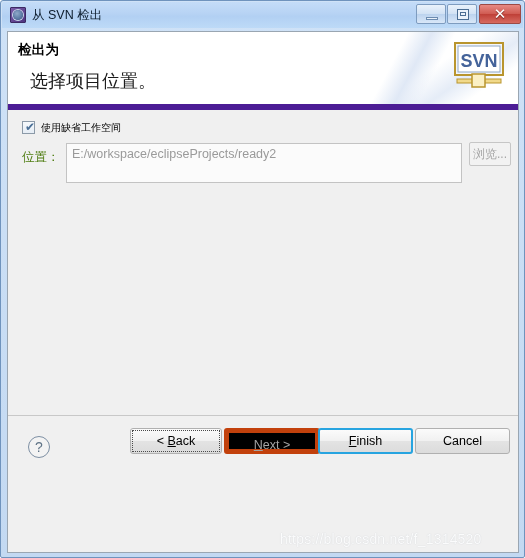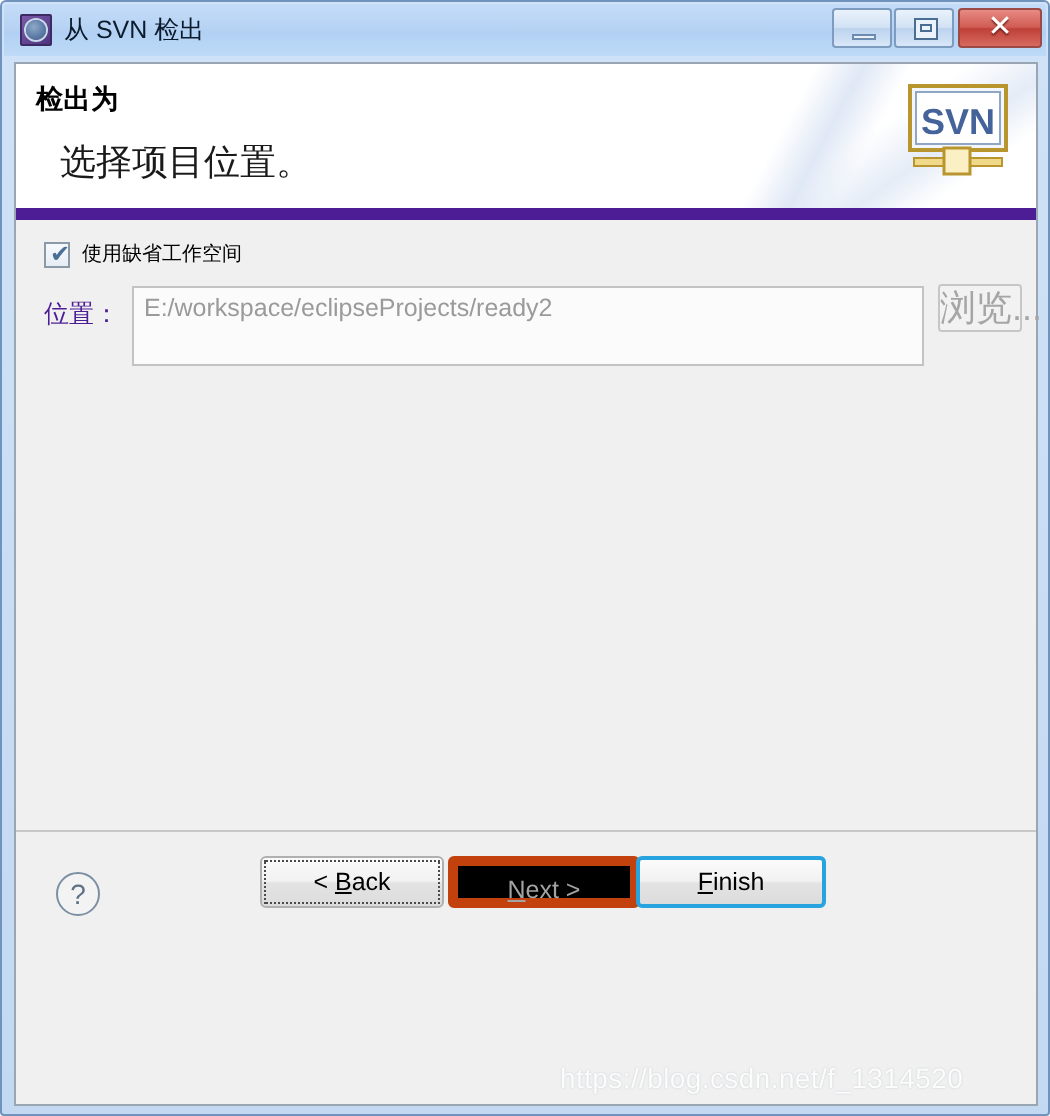--- a/index.html
+++ b/index.html
@@ -193,21 +193,21 @@
     font-size: 10px;
     line-height: 17px;
     white-space: nowrap;
   }
 
   #loc-label {
     position: absolute;
     left: 14px; top: 38px;
     font-size: 12.5px;
     line-height: 18px;
-    color: #4c1d95;
+    color: #4d7c0f;
     white-space: nowrap;
   }
   #loc-input {
     position: absolute;
     left: 58px; top: 33px;
     width: 396px; height: 40px;
     box-sizing: border-box;
     border: 1px solid #c3c3c3;
     background: #fbfbfb;
     color: #9a9a9a;
@@ -220,21 +220,21 @@
   }
   #browse-btn {
     position: absolute;
     left: 461px; top: 32px;
     width: 42px; height: 24px;
     box-sizing: border-box;
     border: 1px solid #c6c6c6;
     border-radius: 2px;
     background: #f2f2f2;
     color: #a6a6a6;
-    font-size: 18px;
+    font-size: 12px;
     line-height: 22px;
     text-align: center;
     white-space: nowrap;
   }
 
   
   #buttonbar {
     position: absolute;
     left: 0; bottom: 0;
     width: 510px; height: 71px;
@@ -365,19 +365,20 @@
         </div>
 
         <div class="btn" id="btn-next">
           <span class="u">N</span><span>ext &gt;</span>
         </div>
 
         <div class="btn" id="btn-finish">
           <span class="u">F</span><span>inish</span>
         </div>
 
+        <div class="btn" id="btn-cancel">Cancel</div>
       </div>
 
     </div>
   </div>
 </div>
 
 <div id="watermark">https://blog.csdn.net/f_1314520</div>
 
 </body></html>

